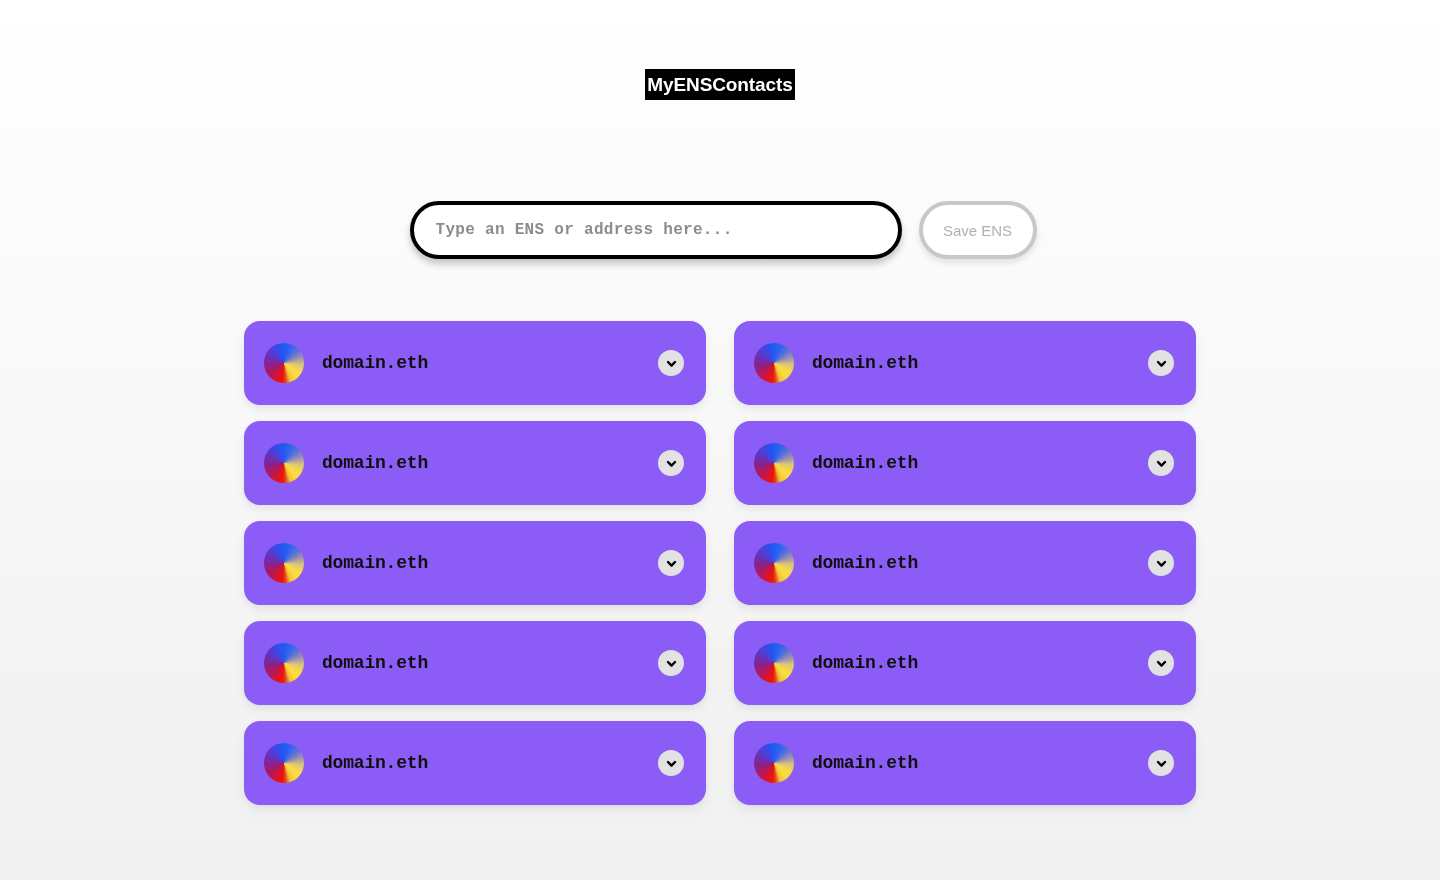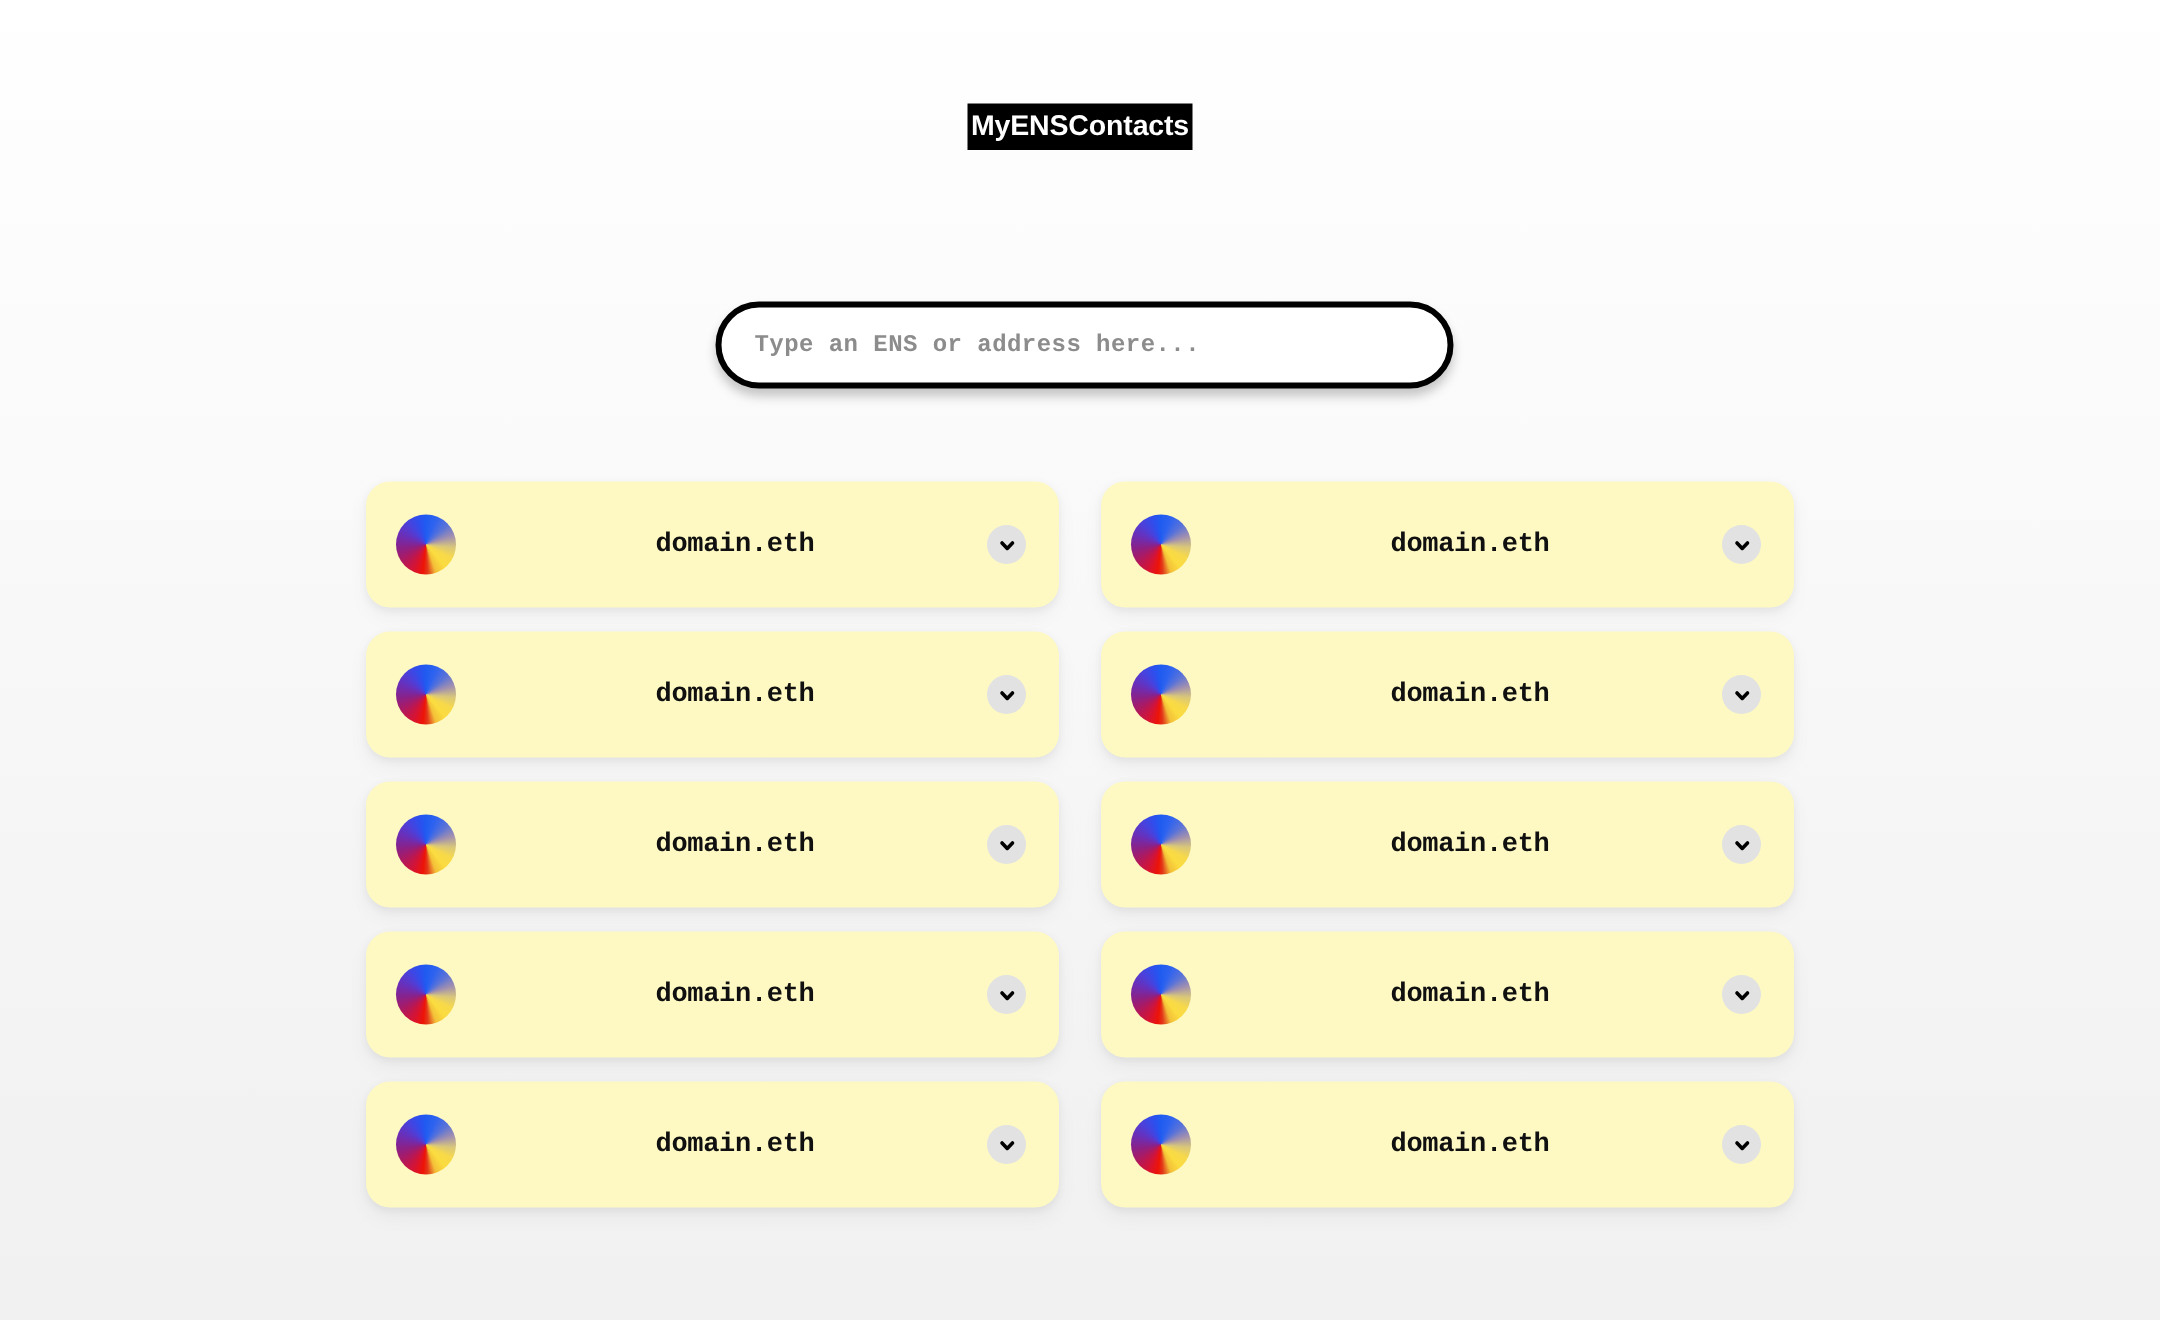--- a/index.html
+++ b/index.html
@@ -95,28 +95,27 @@
     margin: 62px auto 0 auto;
     width: 952px;
     display: grid;
     grid-template-columns: 462px 462px;
     column-gap: 28px;
     row-gap: 16px;
   }
 
   .contact-card {
     height: 84px;
-    background: #fef9c3;
+    background: #8b5cf6;
     border-radius: 16px;
     display: flex;
     align-items: center;
     padding: 0 22px 0 20px;
     box-shadow: 0 2px 6px rgba(0,0,0,0.055),
                 0 6px 14px rgba(0,0,0,0.045);
-    text-align: center;
   }
 
   .avatar {
     width: 40px;
     height: 40px;
     border-radius: 50%;
     flex: 0 0 40px;
     background:
       conic-gradient(from 0deg,
         #1f5cf0 0deg,
@@ -166,20 +165,21 @@
 </style>
 </head>
 <body>
 
 <div class="header">
   <span class="app-title">MyENSContacts</span>
 </div>
 
 <div class="search-row">
   <input class="search-input" type="text" placeholder="Type an ENS or address here..." style="">
+  <button class="save-btn">Save ENS</button>
 </div>
 
 <div class="contacts-grid">
   <div class="contact-card">
     <div class="avatar"></div>
     <span class="contact-name">domain.eth</span>
     <button class="expand-btn">
       <span>
         <svg width="13" height="13" viewBox="0 0 13 13" fill="none" aria-hidden="true">
           <path d="M3 5 L6.5 8.6 L10 5" stroke="#000000" stroke-width="2.4" stroke-linecap="round" stroke-linejoin="round"></path>

